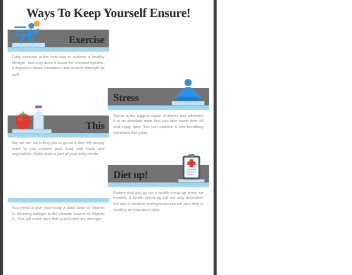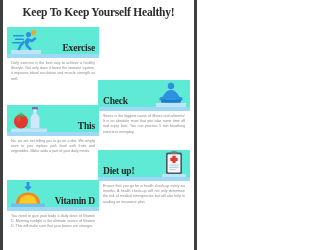--- a/index.html
+++ b/index.html
@@ -56,22 +56,22 @@
   
   .card {
     position: absolute;
     width: 92px;
   }
   .card.left  { left: 4px; }
   .card.right { left: 95px; }
 
   .card-head {
     position: relative;
-    height: 27px;
-    background: #5eead4;
+    height: 16px;
+    background: #737373;
   }
   .card-head .label {
     position: absolute;
     bottom: 1px;
     font-family: "Liberation Serif", serif;
     font-weight: 700;
     font-size: 9.5px;
     letter-spacing: -0.2px;
     color: #262626;
     white-space: nowrap;
@@ -109,21 +109,21 @@
 </head>
 <body>
 
 <div class="page">
 
   <div class="gutter left"></div>
   <div class="gutter right"></div>
 
   <div class="sheet">
 
-    <div class="title">Keep To Keep Yourself Healthy!</div>
+    <div class="title">Ways To Keep Yourself Ensure!</div>
 
     <div class="card left" style="top:27px;">
       <div class="card-head">
         <div class="icon-wrap">
           <svg viewBox="0 0 30 26">
             <rect x="0" y="22" width="30" height="4" fill="#bfe4f7"></rect>
             <circle cx="22.5" cy="4.5" r="2.6" fill="#f5a623"></circle>
             <g fill="#2f8fe0">
               <circle cx="17.5" cy="6.5" r="2.6"></circle>
               <path d="M16.5 9.5 L20.5 11.5 L24 9 L25.5 11 L21 14.5 L18.5 13.5 L17 17 L21 21 L19 22.5 L14.5 18 L13.5 13 Z"></path>
@@ -147,21 +147,21 @@
         <div class="icon-wrap">
           <svg viewBox="0 0 30 26">
             <rect x="0" y="22" width="30" height="4" fill="#bfe4f7"></rect>
             <circle cx="15" cy="5" r="3.2" fill="#2f8fe0"></circle>
             <path d="M15 9 C19.5 9 23 13.5 24 18.5 L6 18.5 C7 13.5 10.5 9 15 9 Z" fill="#2f8fe0"></path>
             <path d="M3.5 17 C6 15 9 15.5 10.5 18.5 L3.5 19.5 Z" fill="#2f8fe0"></path>
             <path d="M26.5 17 C24 15 21 15.5 19.5 18.5 L26.5 19.5 Z" fill="#2f8fe0"></path>
             <rect x="5" y="18.5" width="20" height="3.2" rx="1.4" fill="#1f7ac9"></rect>
           </svg>
         </div>
-        <div class="label">Check</div>
+        <div class="label">Stress</div>
       </div>
       <div class="accent"></div>
       <div class="body-text">Stress is the biggest cause of illness and ailments! It is an absolute must that you take some time off and enjoy later. You can practice 5 min breathing exercises everyday.</div>
     </div>
 
     <div class="card left" style="top:105px;">
       <div class="card-head">
         <div class="icon-wrap" style="width:36px;">
           <svg viewBox="0 0 36 26">
             <rect x="0" y="22.5" width="36" height="3.5" fill="#bfe4f7"></rect>
@@ -203,32 +203,18 @@
             </g>
           </svg>
         </div>
         <div class="label">Diet up!</div>
       </div>
       <div class="accent"></div>
       <div class="body-text">Ensure that you go for a health check-up every six months. A health check-up will not only determine the risk of medical emergencies but will also help in availing an insurance plan.</div>
     </div>
 
     <div class="card left" style="top:180px;">
-      <div class="card-head">
-        <div class="icon-wrap" style="width:34px;">
-          <svg viewBox="0 0 34 26">
-            <rect x="0" y="22.5" width="34" height="3.5" fill="#6fc3ea"></rect>
-            <g fill="#2f8fe0">
-              <rect x="15.6" y="1" width="2.8" height="5" rx="0.6"></rect>
-              <path d="M13.3 5.6 L20.7 5.6 L17 10 Z"></path>
-            </g>
-            <path d="M5 22.5 C5 15.8 10.4 11.4 17 11.4 C23.6 11.4 29 15.8 29 22.5 Z" fill="#f08a1f"></path>
-            <path d="M8.2 22.5 C8.2 17.4 12.1 14 17 14 C21.9 14 25.8 17.4 25.8 22.5 Z" fill="#ffc928"></path>
-          </svg>
-        </div>
-        <div class="label">Vitamin D</div>
-      </div>
       <div class="accent"></div>
       <div class="body-text">You need to give your body a daily dose of Vitamin D. Morning sunlight is the ultimate source of Vitamin D. This will make sure that your bones are stronger.</div>
     </div>
 
   </div>
 </div>
 
 </body></html>

